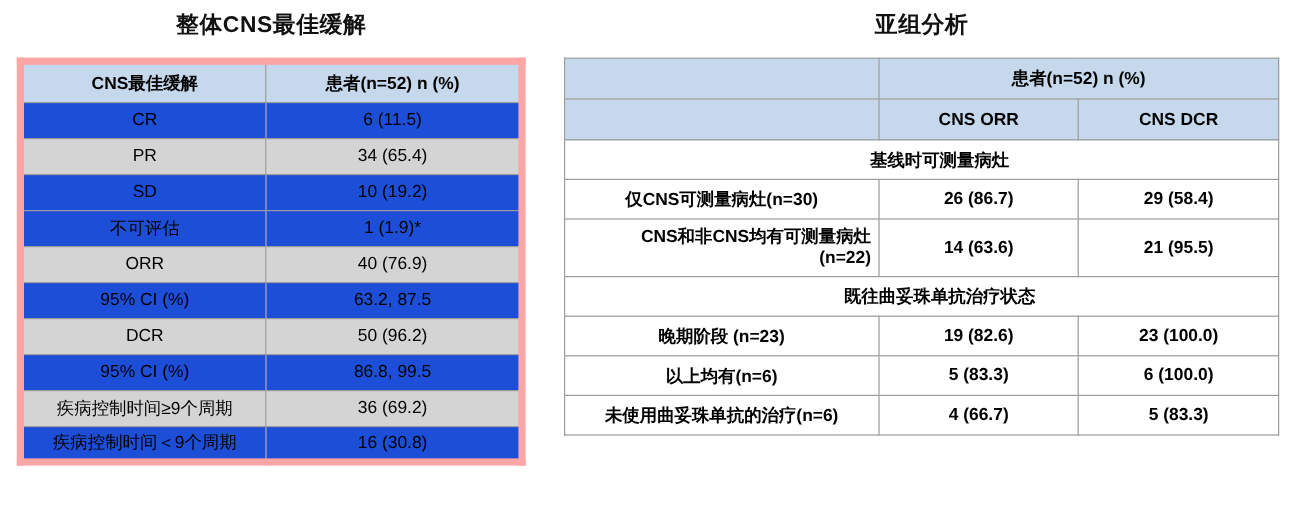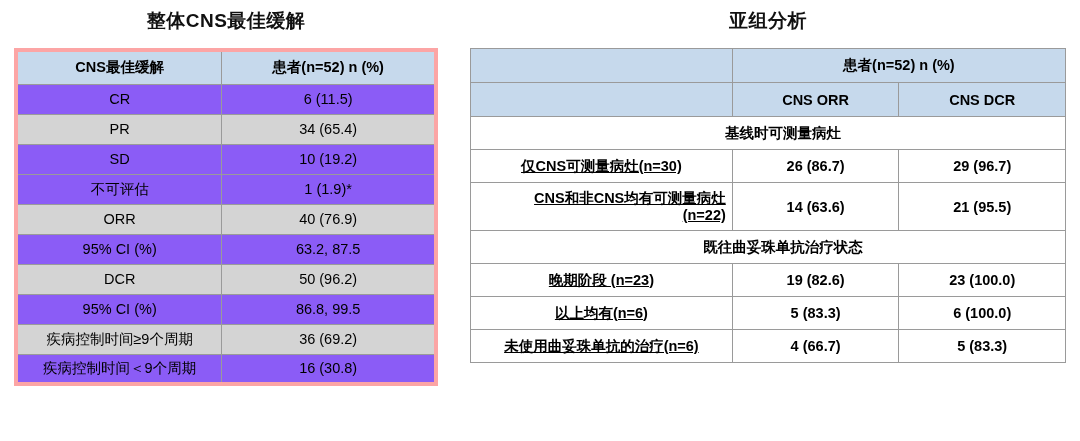--- a/index.html
+++ b/index.html
@@ -40,41 +40,41 @@
     margin-bottom: 14px;
     color: #111111;
   }
   table {
     border-collapse: collapse;
     width: 100%;
     table-layout: fixed;
   }
   
   .tbl-left {
-    border: 4px solid #fca5a5;
+    border: 6px solid #fca5a5;
   }
   .tbl-left th, .tbl-left td {
     border: 1px solid #9a9a9a;
     text-align: center;
     font-size: 14.5px;
     height: 30px;
     padding: 2px 4px;
     box-sizing: border-box;
   }
   .tbl-left thead th {
     background: #c6d9ec;
     font-weight: bold;
     font-size: 14.5px;
     height: 34px;
   }
   .tbl-left tbody tr.shade td {
     background: #d4d4d4;
   }
   .tbl-left tbody tr.plain td {
-    background: #8b5cf6;
+    background: #1d4ed8;
   }
   .col-label { width: 49%; }
   .col-value { width: 51%; }
 
   
   .tbl-right {
     border: 1px solid #9a9a9a;
     background: #ffffff;
   }
   .tbl-right td, .tbl-right th {
@@ -97,21 +97,20 @@
     font-weight: bold;
     height: 33px;
     padding-left: 36px;
   }
   .tbl-right .data-row td {
     height: 33px;
     font-weight: bold;
   }
   .tbl-right .data-row td.lbl {
     font-weight: bold;
-    text-decoration: underline;
   }
   .tbl-right .tall td {
     height: 48px;
   }
   .nowrap-2 { line-height: 1.15; }
   .blank-cell {
     border-top: none;
     border-left: none;
     background: #c6d9ec;
   }
@@ -198,21 +197,21 @@
           <th>CNS DCR</th>
         </tr>
       </thead>
       <tbody>
         <tr class="section-row">
           <td colspan="3">基线时可测量病灶</td>
         </tr>
         <tr class="data-row">
           <td class="lbl">仅CNS可测量病灶(n=30)</td>
           <td>26 (86.7)</td>
-          <td>29 (96.7)</td>
+          <td>29 (58.4)</td>
         </tr>
         <tr class="data-row tall">
           <td class="lbl nowrap-2" style="white-space: pre-line; text-align: right;">CNS和非CNS均有可测量病灶
 (n=22)</td>
           <td>14 (63.6)</td>
           <td>21 (95.5)</td>
         </tr>
         <tr class="section-row">
           <td colspan="3">既往曲妥珠单抗治疗状态</td>
         </tr>

